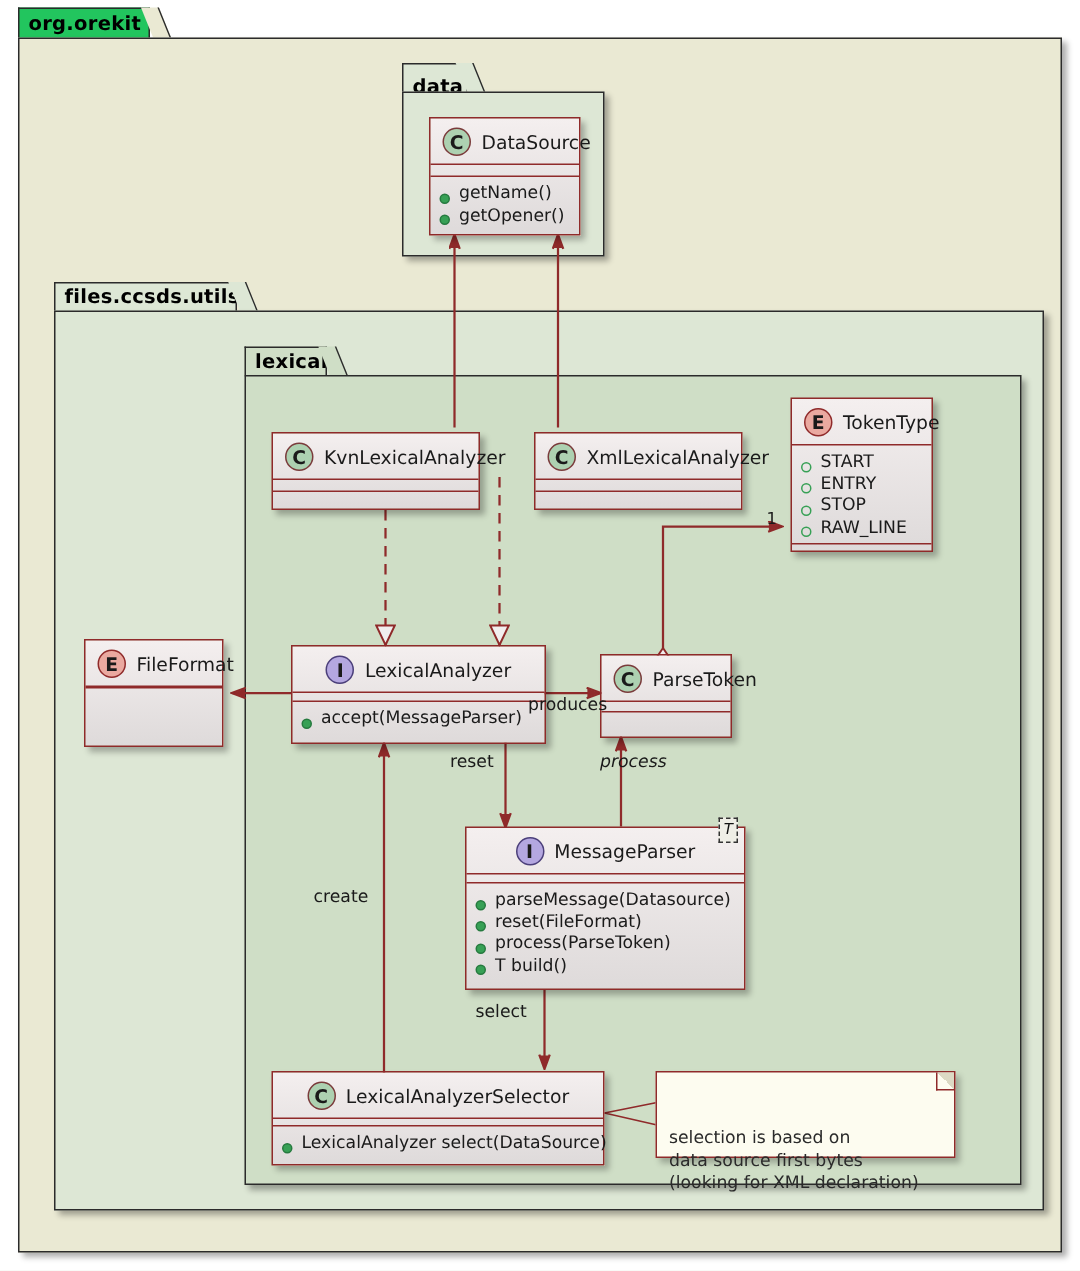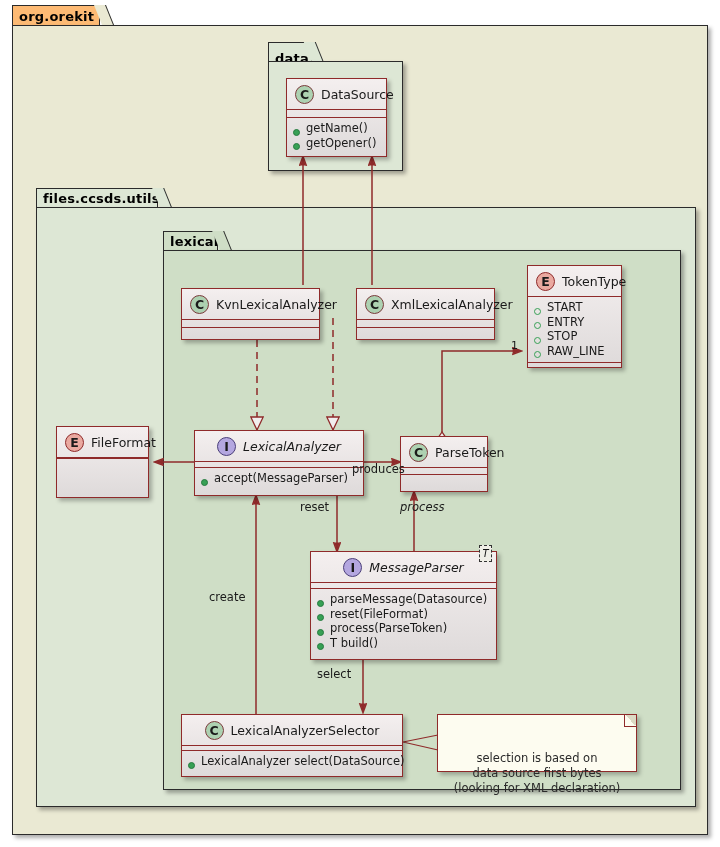--- a/index.html
+++ b/index.html
@@ -27,21 +27,21 @@
   .cls{position:absolute;box-sizing:border-box;border:1px solid #8f2a2a;
        background:linear-gradient(180deg,#f4efef 0%,#dedada 100%);
        box-shadow:3px 3px 4px rgba(0,0,0,.28);z-index:5;}
   .cls-head{display:flex;align-items:center;box-sizing:border-box;
        padding:0 8px;height:30px;gap:7px;justify-content:center;}
   .cls-head.lefty{justify-content:flex-start;}
   .cls-sep{height:1px;background:#8f2a2a;}
   .cls-body{box-sizing:border-box;padding:3px 6px 4px 6px;}
   .cls-empty{height:7px;}
   .cls-title{font-size:12.5px;color:#1a1a1a;white-space:nowrap;}
-  .cls-title.ital{font-style:italic;}
+  .cls-title.ital{}
   .member{display:flex;align-items:flex-end;gap:6px;font-size:11.5px;
        color:#1a1a1a;line-height:14.5px;white-space:nowrap;}
 
   
   .stereo{width:19px;height:19px;border-radius:50%;display:flex;
        align-items:center;justify-content:center;font-weight:bold;
        font-size:12.5px;flex:none;box-sizing:border-box;}
   .stereo.c{background:#add1b1;border:1.6px solid #7a3b3b;color:#1a1a1a;}
   .stereo.i{background:#b4a7e0;border:1.6px solid #4b3f7a;color:#1a1a1a;}
   .stereo.e{background:#eaa9a0;border:1.6px solid #8f2a2a;color:#1a1a1a;}
@@ -71,21 +71,21 @@
   .edgeLayer{position:absolute;left:0;top:0;width:720px;height:847px;z-index:4;}
   .edgeLabel{position:absolute;font-size:11.5px;color:#1a1a1a;z-index:6;
        white-space:nowrap;}
   .multLabel{position:absolute;font-size:11px;color:#1a1a1a;z-index:6;}
 </style>
 </head>
 <body>
 
 <div id="diagram">
 
-  <div class="pkg-tab" style="left:12px;top:5px;width:88px;height:21px;background:#fdba74;font-size:13px;">
+  <div class="pkg-tab" style="left:12px;top:5px;width:88px;height:21px;background:#22c55e;font-size:13px;">
     <span>org.orekit</span>
     <span class="tabskew" style="background:#EAE9D3;"></span>
   </div>
   <div class="pkg" style="left:12px;top:25px;width:696px;height:810px;background:#EAE9D3;"></div>
 
   <div class="pkg-tab" style="left:268px;top:42px;width:44px;height:32px;background:#DDE7D5;font-size:13px;">
     <span>data</span>
     <span class="tabskew" style="background:#DDE7D5;"></span>
   </div>
   <div class="pkg" style="left:268px;top:61px;width:135px;height:110px;background:#DDE7D5;"></div>
@@ -293,20 +293,20 @@
     <div class="cls-empty" style="height:4px;"></div>
     <div class="cls-sep"></div>
     <div class="cls-body">
       <div class="member">
         <span class="dot pub"></span>
         <span>LexicalAnalyzer select(DataSource)</span>
       </div>
     </div>
   </div>
 
-  <div class="note" style="left:437px;top:714px;width:200px;height:58px;text-align:center;">
+  <div class="note" style="left:437px;top:714px;width:200px;height:58px;">
     <span class="fold"></span>
     <span>selection is based on
 data source first bytes
 (looking for XML declaration)</span>
   </div>
 
 </div>
 
 </body></html>

